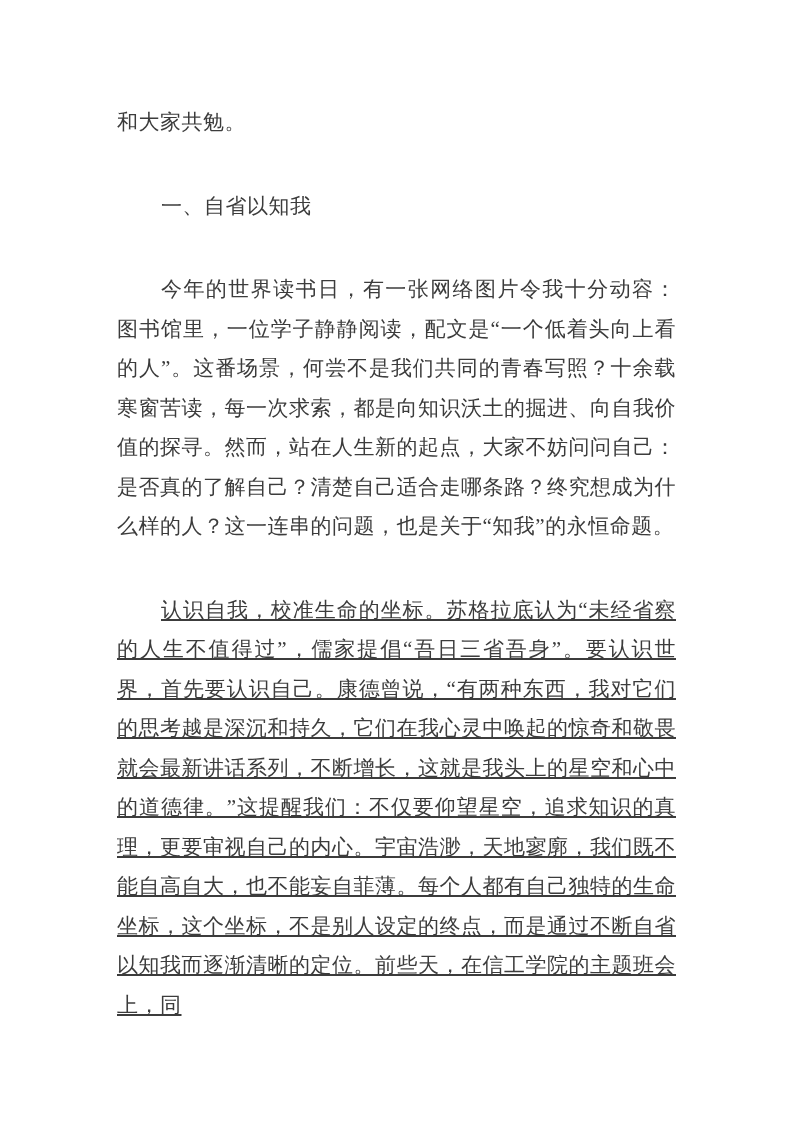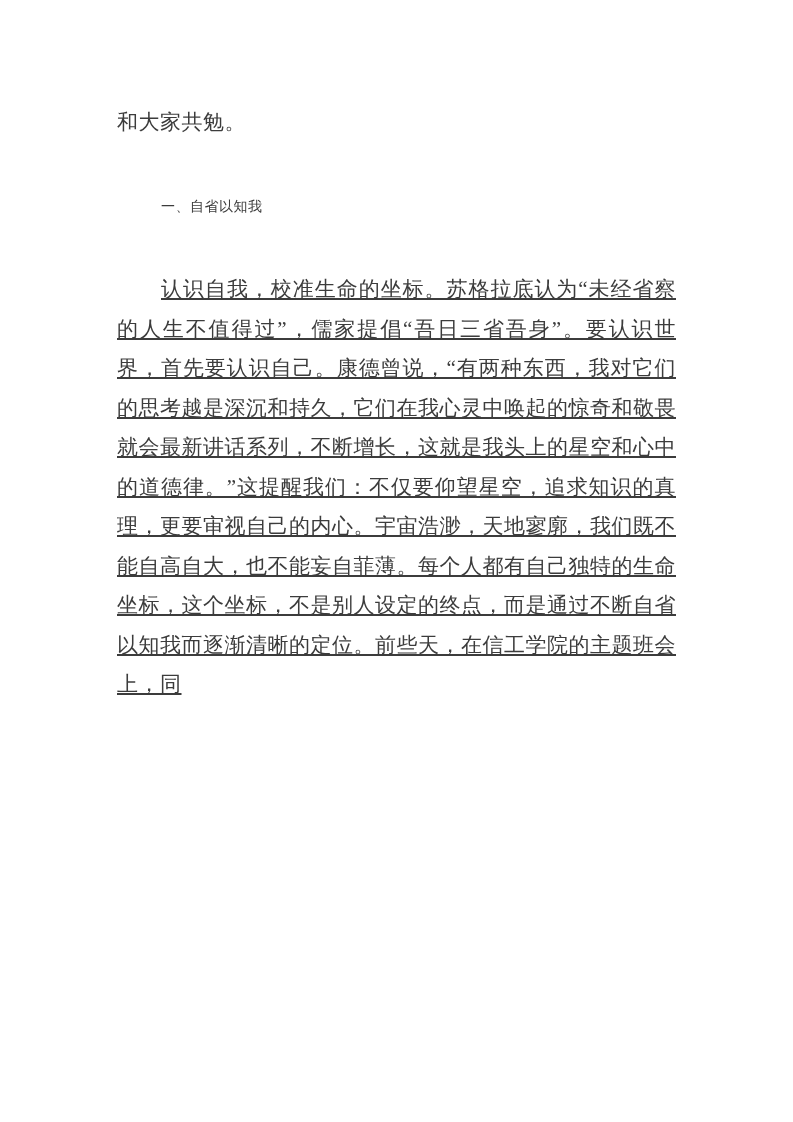--- a/index.html
+++ b/index.html
@@ -23,21 +23,21 @@
     font-size: 21px;
     line-height: 39.5px;
     letter-spacing: 0.5px;
   }
   .doc-line {
     margin: 0 0 44px 0;
     text-align: left;
   }
   .doc-heading {
     margin: 0 0 44px 0;
-    font-size: 14px;
+    font-size: 21px;
     font-weight: normal;
     text-indent: 44px;
   }
   .doc-paragraph {
     margin: 0 0 44px 0;
     text-indent: 44px;
     text-align: justify;
     text-justify: inter-character;
   }
   .doc-paragraph:last-child {
@@ -46,15 +46,16 @@
   }
 </style>
 </head>
 <body>
 
 <div class="page">
   <p class="doc-line">和大家共勉。</p>
 
   <h2 class="doc-heading">一、自省以知我</h2>
 
+  <p class="doc-paragraph">今年的世界读书日，有一张网络图片令我十分动容：图书馆里，一位学子静静阅读，配文是“一个低着头向上看的人”。这番场景，何尝不是我们共同的青春写照？十余载寒窗苦读，每一次求索，都是向知识沃土的掘进、向自我价值的探寻。然而，站在人生新的起点，大家不妨问问自己：是否真的了解自己？清楚自己适合走哪条路？终究想成为什么样的人？这一连串的问题，也是关于“知我”的永恒命题。</p>
 
   <p class="doc-paragraph">认识自我，校准生命的坐标。苏格拉底认为“未经省察的人生不值得过”，儒家提倡“吾日三省吾身”。要认识世界，首先要认识自己。康德曾说，“有两种东西，我对它们的思考越是深沉和持久，它们在我心灵中唤起的惊奇和敬畏就会最新讲话系列，不断增长，这就是我头上的星空和心中的道德律。”这提醒我们：不仅要仰望星空，追求知识的真理，更要审视自己的内心。宇宙浩渺，天地寥廓，我们既不能自高自大，也不能妄自菲薄。每个人都有自己独特的生命坐标，这个坐标，不是别人设定的终点，而是通过不断自省以知我而逐渐清晰的定位。前些天，在信工学院的主题班会上，同</p>
 </div>
 
 </body></html>

